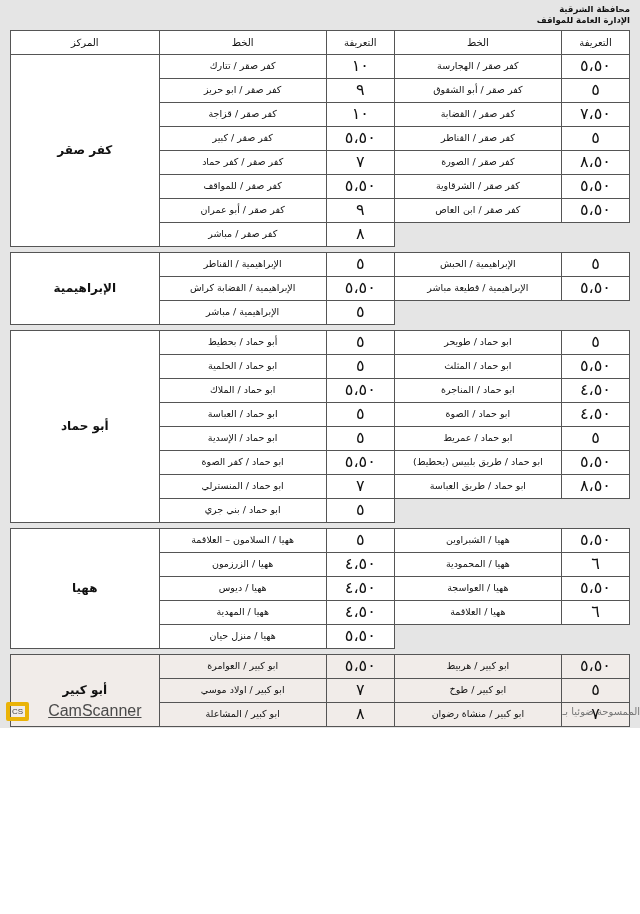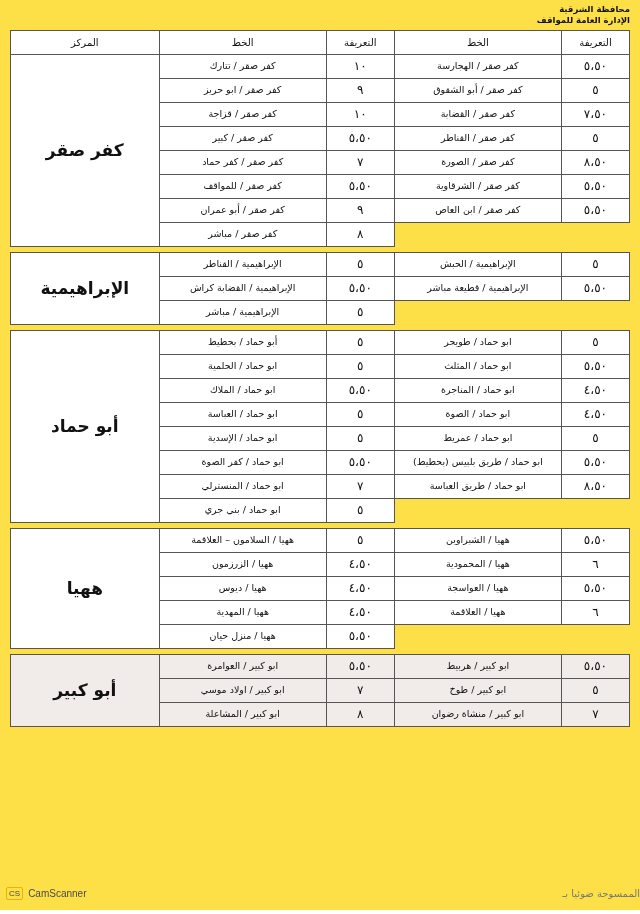--- a/index.html
+++ b/index.html
@@ -10,23 +10,23 @@
   body {
     width: 640px;
     height: 914px;
     font-family: "DejaVu Sans", "Liberation Sans", sans-serif;
     color: #111;
     position: relative;
     overflow: hidden;
   }
   .page {
     width: 640px;
-    height: 910px;
+    height: 728px;
     position: relative;
-    background: #fde047;
+    background: #e5e5e5;
   }
   .header {
     position: absolute;
     top: 4px;
     right: 10px;
     text-align: right;
     font-size: 8.5px;
     font-weight: bold;
     line-height: 1.35;
     color: #111;
@@ -63,59 +63,60 @@
     font-weight: normal;
     font-size: 10px;
     background: #ffffff;
   }
   td.empty {
     border: none !important;
     background: transparent !important;
   }
   td.markaz {
     font-weight: bold;
-    font-size: 17px;
+    font-size: 12px;
     background: #ffffff;
   }
   tr.tinted td { background: #f1ece9; }
   td.tint { background: #f1ece9; }
 
-  .num { font-size: 12px; letter-spacing: .4px; margin-left: 44px; }
+  .num { font-size: 16px; letter-spacing: .4px; margin-left: 44px; }
 
   .sep-row td {
     border: none !important;
     height: 5px !important;
     background: transparent !important;
   }
 
   .footer {
     position: absolute;
     left: 0;
     bottom: 6px;
     width: 100%;
     height: 22px;
     display: flex;
     align-items: center;
     direction: ltr;
     padding-left: 6px;
     box-sizing: border-box;
   }
   .cs-badge {
-    border: 1px solid #eab308;
+    border: 4px solid #eab308;
     border-radius: 2px;
     font-size: 8px;
     padding: 1px 2px;
     color: #444;
     font-family: "Liberation Sans", sans-serif;
-    margin-right: 5px;
+    margin-right: 19px;
   }
   .cs-text {
-    font-size: 10px;
+    font-size: 16px;
     color: #4a4a4a;
     font-family: "Liberation Sans", sans-serif;
+    text-decoration: underline;
   }
   .cs-ar {
     margin-left: auto;
     margin-right: 0;
     font-size: 10px;
     color: #777;
     direction: rtl;
   }
 </style>
 </head>

